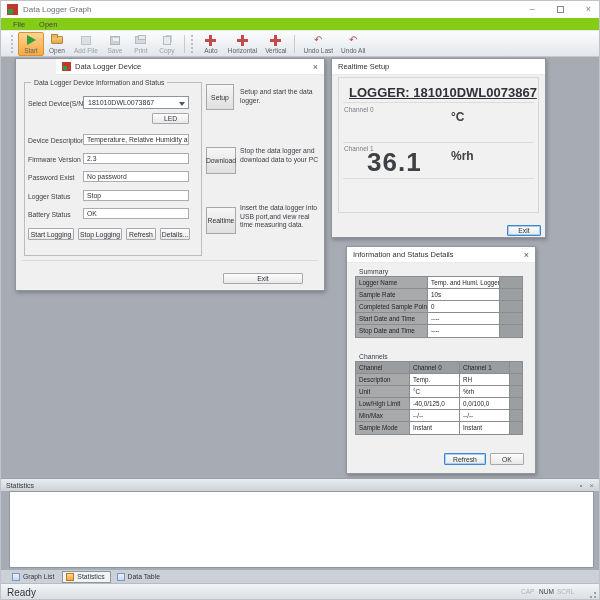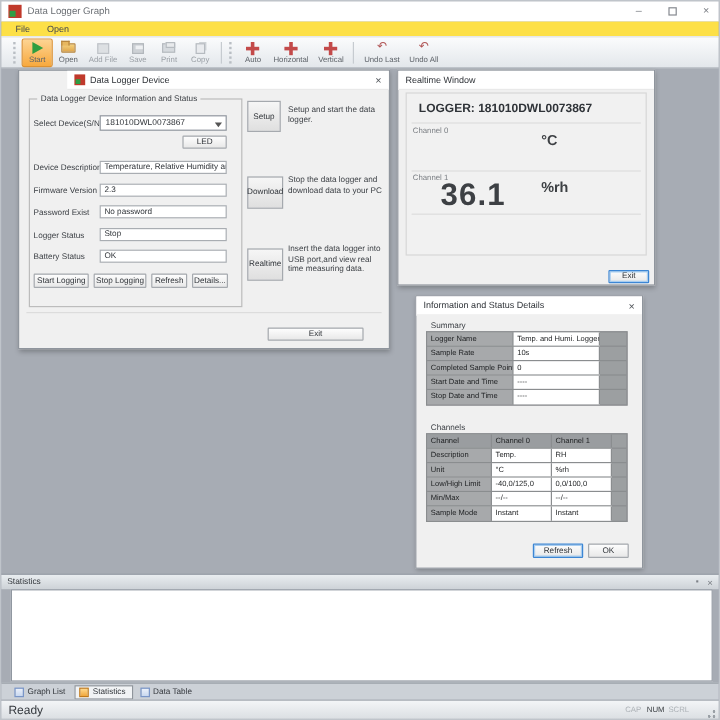--- a/index.html
+++ b/index.html
@@ -9,21 +9,21 @@
 
   
   .titlebar { position:absolute; top:0; left:0; right:0; height:17px; background:#ffffff; display:flex; align-items:center; padding-left:6px; }
   .app-icon { width:11px; height:11px; background:#c0392b; position:relative; margin-right:5px; }
   .app-icon::after { content:""; position:absolute; left:1px; bottom:1px; width:5px; height:5px; background:#2e9e44; }
   .app-title { font-size:8px; color:#6b6f74; }
   .win-controls { position:absolute; right:8px; top:0; height:17px; display:flex; align-items:center; gap:22px; }
   .wc { color:#7d8187; font-size:9px; line-height:17px; cursor:default; }
   .wc-max { width:7px; height:7px; border:1px solid #85898f; display:inline-block; }
 
-  .menubar { position:absolute; top:17px; left:0; right:0; height:13px; background:#fde047; border-bottom:1px solid #e6e8ea; display:flex; align-items:center; gap:14px; padding-left:12px; }
+  .menubar { position:absolute; top:17px; left:0; right:0; height:13px; background:#84cc16; border-bottom:1px solid #e6e8ea; display:flex; align-items:center; gap:14px; padding-left:12px; }
   .menu-item { font-size:7.5px; color:#43474c; }
 
   .toolbar { position:absolute; top:30px; left:0; right:0; height:26px; background:linear-gradient(#fbfcfd,#e3e7eb); border-bottom:1px solid #c4c9ce; display:flex; align-items:center; padding-left:8px; }
   .tgrip { width:3px; height:18px; border-left:2px dotted #b9bec4; margin:0 4px 0 2px; }
   .tbtn { display:flex; flex-direction:column; align-items:center; justify-content:center; min-width:26px; height:24px; padding:1px 4px 0 4px; border-radius:2px; gap:1px; }
   .tbtn .tlabel { font-size:6.5px; color:#5d6268; white-space:nowrap; }
   .tbtn.disabled .tlabel { color:#9ba0a6; }
   .tbtn.active { background:linear-gradient(#fdd493,#f8a93e); border:1px solid #dd9232; }
   .tsep { width:1px; height:18px; background:#c6cbd0; margin:0 4px; }
   .ticonbox { height:11px; display:flex; align-items:center; justify-content:center; }
@@ -58,21 +58,21 @@
   .selectbox { position:absolute; height:13px; background:#fff; border:1px solid #8f959d; font-size:7px; color:#2f3338; padding:2px 14px 0 4px; }
   .sel-arrow { position:absolute; right:3px; top:5px; width:0; height:0; border-left:3px solid transparent; border-right:3px solid transparent; border-top:4px solid #555; }
 
   .pbtn { position:absolute; background:linear-gradient(#fdfdfd,#e8e8e8); border:1px solid #a5a9ae; font-size:6.8px; color:#2f3338; text-align:center; display:flex; align-items:center; justify-content:center; border-radius:1px; }
   .pbtn.focus { border:1px solid #3c86d4; box-shadow:0 0 0 1px #a8cdf0 inset; }
   .bigbtn { position:absolute; background:linear-gradient(#f6f6f6,#dfdfdf); border:1px solid #a5a9ae; font-size:6.8px; color:#2f3338; display:flex; align-items:center; justify-content:center; }
   .sidedesc { position:absolute; font-size:6.8px; color:#3a3e43; line-height:8.5px; width:84px; }
 
   
   .rt-panel { position:absolute; background:#f1f1f1; border:1px solid #d7d7d7; }
-  .rt-logger { position:absolute; left:10px; top:7px; font-size:10px; font-weight:bold; color:#2f3338; }
+  .rt-logger { position:absolute; left:10px; top:7px; font-size:13px; font-weight:bold; color:#2f3338;text-decoration:underline; }
   .rt-div { position:absolute; left:4px; right:4px; height:1px; background:#dcdcdc; }
   .rt-ch { position:absolute; left:5px; font-size:6.5px; color:#7a7e83; }
   .rt-val { position:absolute; font-size:26px; font-weight:bold; color:#3d4044; letter-spacing:1px; }
   .rt-unit { position:absolute; font-size:12px; font-weight:bold; color:#3d4044; }
 
   
   .tbl { position:absolute; background:#9c9fa1; border:1px solid #8a8d8f; }
   .trow { display:flex; height:12px; border-bottom:1px solid #8a8d8f; }
   .trow:last-child { border-bottom:none; }
   .tcell { font-size:6.3px; padding:2px 3px 0 3px; white-space:nowrap; overflow:hidden; border-right:1px solid #8a8d8f; }
@@ -264,21 +264,21 @@
 
       <div style="position:absolute; left:6px; right:6px; top:184px; height:1px; background:#dcdcdc;"></div>
       <div class="pbtn" style="left:207px; top:197px; width:80px; height:11px;">
           <span>Exit</span>
         </div>
     </div>
   </div>
 
   <div class="win" style="left:330px; top:57px; width:215px; height:180px;">
     <div class="wtitle">
-      <span class="ttext">Realtime Window</span>
+      <span class="ttext">Realtime Setup</span>
     </div>
     <div class="rt-panel" style="left:6px; top:18px; width:201px; height:136px;">
       <span class="rt-logger">LOGGER: 181010DWL0073867</span>
       <div class="rt-div" style="top:24px;"></div>
       <span class="rt-ch" style="top:28px;">Channel 0</span>
       <span class="rt-unit" style="left:112px; top:32px;">°C</span>
       <div class="rt-div" style="top:64px;"></div>
       <span class="rt-ch" style="top:67px;">Channel 1</span>
       <span class="rt-val" style="left:28px; top:69px;">36.1</span>
       <span class="rt-unit" style="left:112px; top:71px;">%rh</span>

